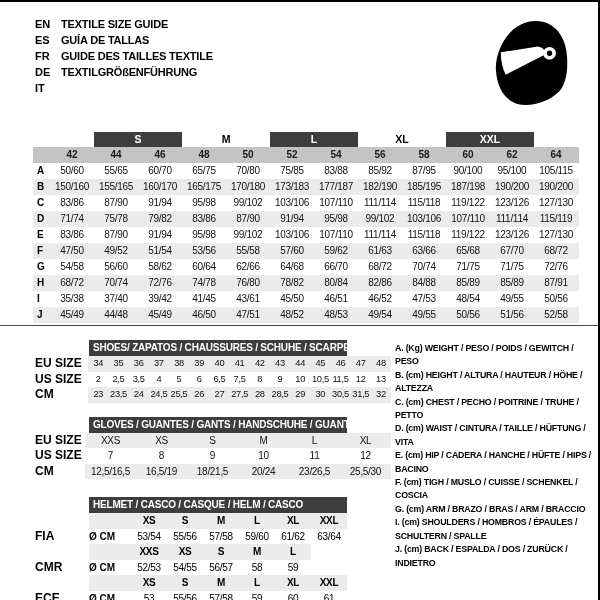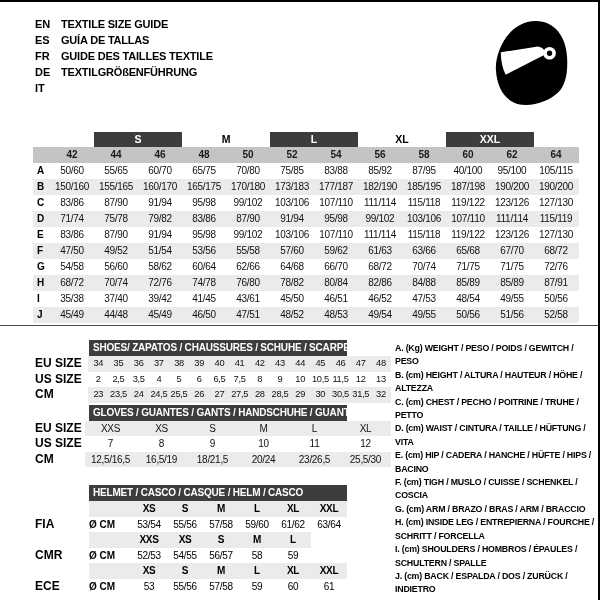--- a/index.html
+++ b/index.html
@@ -36,21 +36,21 @@
   .bar { margin-left:54px; width:258px; background:#3d3d3d; color:#fff; font-weight:bold;
          font-size:10px; line-height:16px; height:16px; padding-left:4px; white-space:nowrap;
          letter-spacing:-0.2px; }
   .srow { display:flex; height:15.5px; line-height:15.5px; }
   .rlabel { width:54px; font-weight:bold; font-size:12px; }
   .cells { display:grid; flex:1 1 auto; }
   .shoes .cells { grid-template-columns:repeat(15,20.2px); font-size:9.3px; }
   .gloves .cells { grid-template-columns:repeat(6,51px); font-size:10px; }
   .block > .srow:nth-child(even) .cells { background:#ebebeb; }
   .cell { text-align:center; white-space:nowrap; letter-spacing:-0.3px; color:#111; }
-  .gloves, .helmet-block { margin-top:2px; }
+  .gloves, .helmet-block { margin-top:14px; }
   .helmet-block { margin-top:18px; }
   .hrow { display:flex; height:15.5px; line-height:15.5px; font-size:10px; }
   .hgray { display:flex; background:#ebebeb; }
   .hunit-spacer { width:42px; }
   .hunit { width:42px; font-weight:bold; font-size:10px; }
   .hcell { width:36px; text-align:center; white-space:nowrap; letter-spacing:-0.3px; }
   .hsizes .hcell { font-weight:bold; }
 
   
   .legend { width:200px; margin-left:4px; margin-top:2px; }
@@ -157,21 +157,21 @@
             <div class="t-cell">70/80</div>
 
             <div class="t-cell">75/85</div>
 
             <div class="t-cell">83/88</div>
 
             <div class="t-cell">85/92</div>
 
             <div class="t-cell">87/95</div>
 
-            <div class="t-cell">40/100</div>
+            <div class="t-cell">90/100</div>
 
             <div class="t-cell">95/100</div>
 
             <div class="t-cell">105/115</div>
 
         </div>
 
         <div class="trow">
           <div class="t-letter">B</div>
 
@@ -748,21 +748,20 @@
         <div class="legend-item">C. (cm) CHEST / PECHO / POITRINE / TRUHE / PETTO</div>
 
         <div class="legend-item">D. (cm) WAIST / CINTURA / TAILLE / HÜFTUNG / VITA</div>
 
         <div class="legend-item">E. (cm) HIP / CADERA / HANCHE / HÜFTE / HIPS /  BACINO</div>
 
         <div class="legend-item">F.  (cm) TIGH / MUSLO / CUISSE / SCHENKEL / COSCIA</div>
 
         <div class="legend-item">G. (cm) ARM  / BRAZO / BRAS / ARM / BRACCIO</div>
 
-        <div class="legend-item">H. (cm) INSIDE LEG / ENTREPIERNA / FOURCHE / SCHRITT / FORCELLA</div>
 
         <div class="legend-item">I.  (cm) SHOULDERS / HOMBROS / ÉPAULES / SCHULTERN / SPALLE</div>
 
         <div class="legend-item">J. (cm) BACK / ESPALDA / DOS / ZURÜCK / INDIETRO</div>
 
     </div>
   </div>
 
 </div>
 

